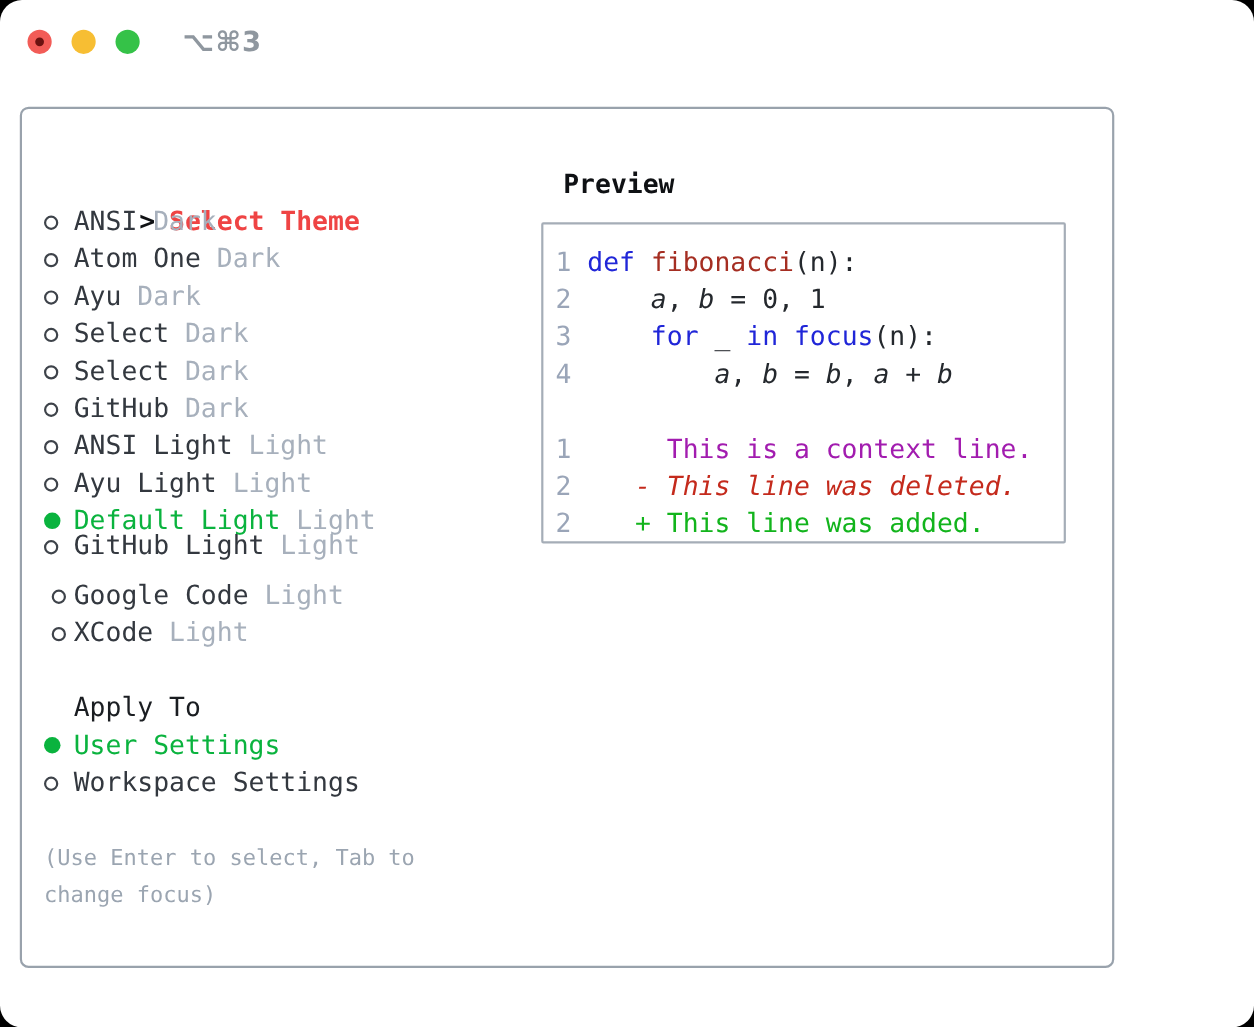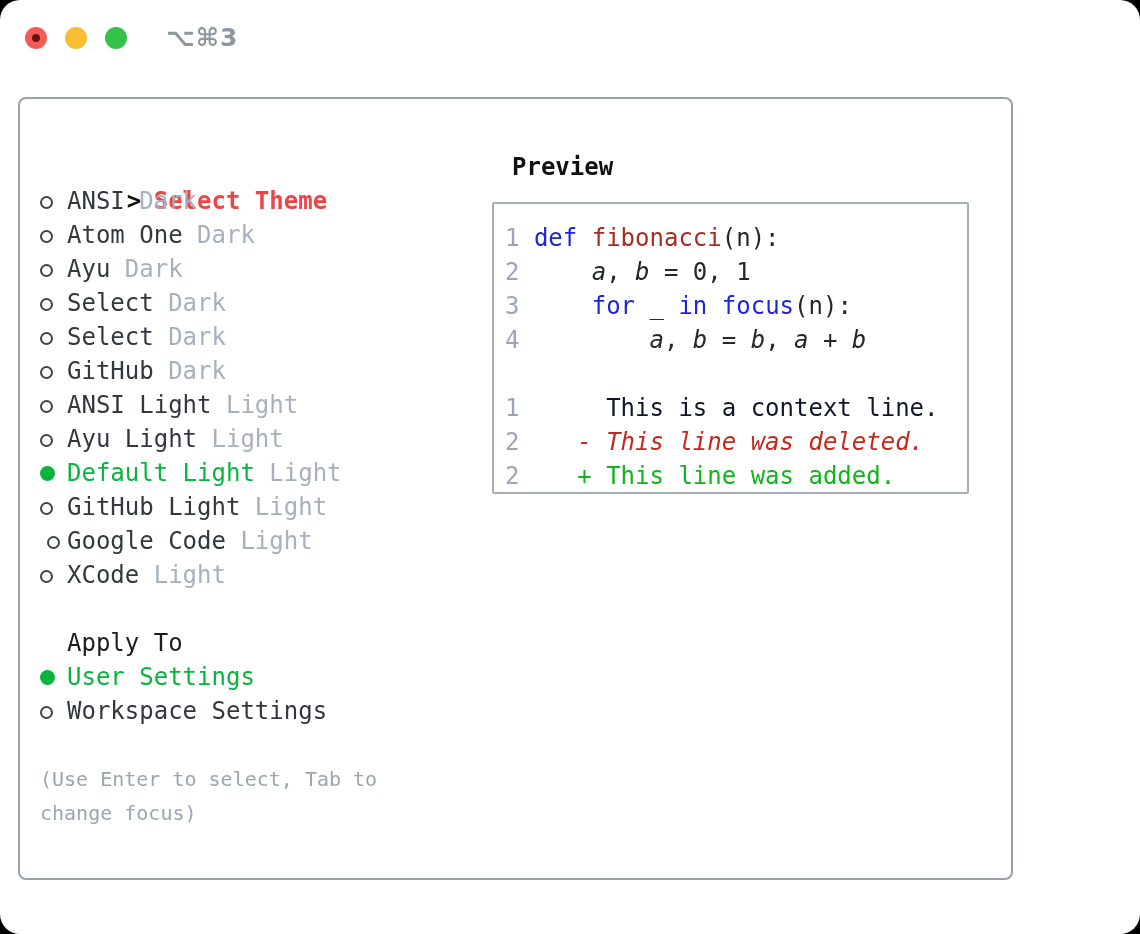--- a/index.html
+++ b/index.html
@@ -49,21 +49,21 @@
     position: absolute; left: 472px; top: 103px; width: 477px; height: 292px;
     border: 2px solid #a5adb7; border-radius: 2px; background: #fff; overflow: hidden;
   }
   .preview-pre { padding: 17px 0 0 11px; }
   .code-line { height: 34px; line-height: 34px; font-size: 24px; white-space: pre; }
   .seg-ln  { color: #9aa5b8; }
   .seg-kw  { color: #2026d8; }
   .seg-fn  { color: #a52e22; }
   .seg-pl  { color: #24282d; }
   .seg-var { color: #24282d; font-style: italic; }
-  .seg-ctx { color: #0f172a; }
+  .seg-ctx { color: #a21caf; }
   .seg-del { color: #c42a1c; font-style: italic; }
   .seg-add { color: #12b41c; }
 </style>
 </head>
 <body>
 
 <div class="window">
 
   <div class="titlebar">
     <span class="tl-dot tl-close">
@@ -83,23 +83,23 @@
     <div id="theme-list">
         <div class="row" style="top: 85px;"><span class="bullet"><span class="radio"></span></span><span class="name">ANSI</span><span class="variant">Dark</span></div>
         <div class="row" style="top: 119px;"><span class="bullet"><span class="radio"></span></span><span class="name">Atom One</span><span class="variant">Dark</span></div>
         <div class="row" style="top: 153px;"><span class="bullet"><span class="radio"></span></span><span class="name">Ayu</span><span class="variant">Dark</span></div>
         <div class="row" style="top: 187px;"><span class="bullet"><span class="radio"></span></span><span class="name">Select</span><span class="variant">Dark</span></div>
         <div class="row" style="top: 221px;"><span class="bullet"><span class="radio"></span></span><span class="name">Select</span><span class="variant">Dark</span></div>
         <div class="row" style="top: 255px;"><span class="bullet"><span class="radio"></span></span><span class="name">GitHub</span><span class="variant">Dark</span></div>
         <div class="row" style="top: 289px;"><span class="bullet"><span class="radio"></span></span><span class="name">ANSI Light</span><span class="variant">Light</span></div>
         <div class="row" style="top: 323px;"><span class="bullet"><span class="radio"></span></span><span class="name">Ayu Light</span><span class="variant">Light</span></div>
         <div class="row selected" style="top: 357px;"><span class="bullet"><span class="radio sel"></span></span><span class="name">Default Light</span><span class="variant">Light</span></div>
-        <div class="row" style="top: 391px;"><span class="bullet"><span class="radio"></span></span><span class="name">GitHub Light</span><span class="variant">Light</span></div>
+        <div class="row" style="top: 380px;"><span class="bullet"><span class="radio"></span></span><span class="name">GitHub Light</span><span class="variant">Light</span></div>
         <div class="row" style="top: 425px; text-align: center;"><span class="bullet"><span class="radio"></span></span><span class="name">Google Code</span><span class="variant">Light</span></div>
-        <div class="row" style="top: 459px;"><span class="bullet"><span class="radio"></span></span><span class="name">XCode</span><span class="variant">Light</span></div>
+        <div class="row" style="top: 459px; text-align: center;"><span class="bullet"><span class="radio"></span></span><span class="name">XCode</span><span class="variant">Light</span></div>
       </div>
 
     <div class="row apply-hdr" style="top:527px; left:47px">Apply To</div>
 
     <div id="apply-list">
         <div class="row selected" style="top: 561px;"><span class="bullet"><span class="radio sel"></span></span><span class="name">User Settings</span></div>
         <div class="row" style="top: 595px;"><span class="bullet"><span class="radio"></span></span><span class="name">Workspace Settings</span></div>
       </div>
 
     <div class="help">(Use Enter to select, Tab to change focus)</div>

